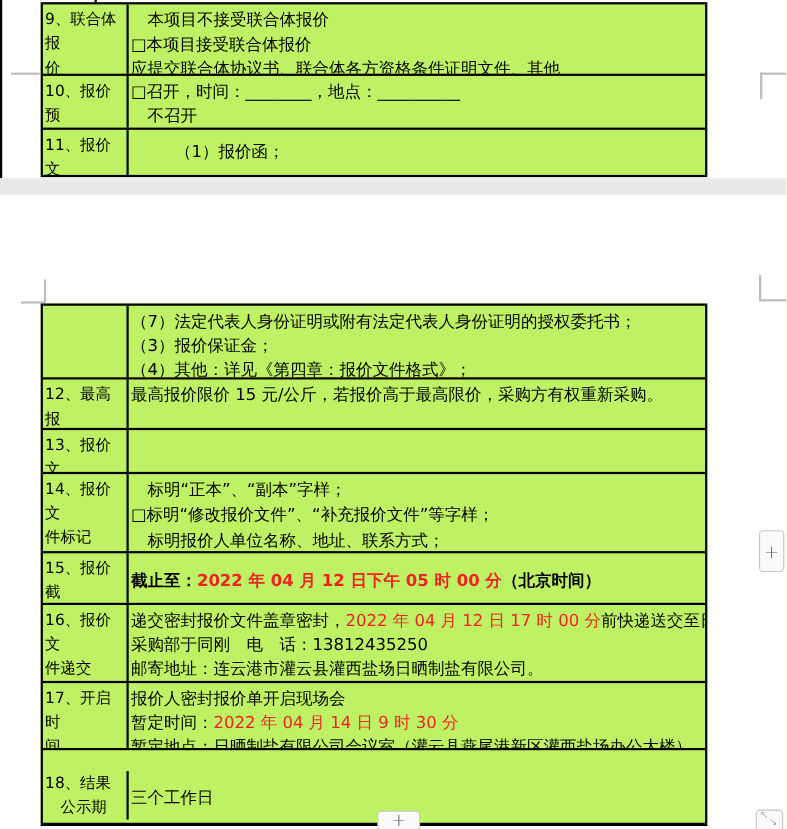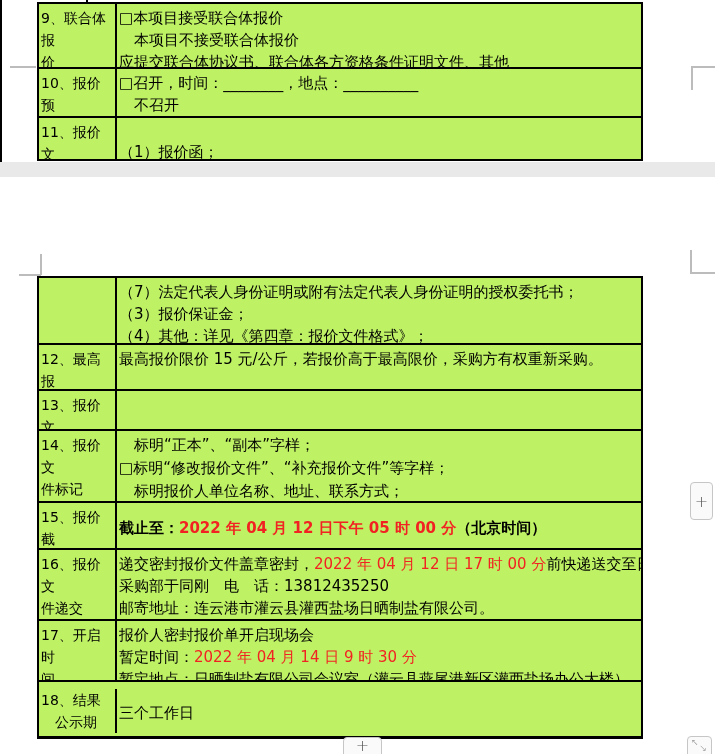--- a/index.html
+++ b/index.html
@@ -15,23 +15,23 @@
   #t1{top:2px;}
   #t2{top:276px;border-bottom-width:3px;}
   .trow{display:flex;border-bottom:2px solid #000;box-sizing:content-box;}
   .trow:last-child{border-bottom:none;}
   .lcell{width:73px;border-right:2px solid #000;padding:3px 1px 0 2px;
          white-space:pre-line;font-size:14px;line-height:22px;box-sizing:content-box;overflow:hidden;}
   .ccell{flex:1;padding:3px 2px 0 2px;font-size:15px;line-height:22px;overflow:hidden;}
   .line{white-space:pre;height:22px;}
   .red{color:var(--date-red,#f22222);}
   .bold{font-weight:bold;}
-  .pt9 .ccell{padding-top:23px;}   
+  .pt9 .ccell{padding-top:9px;margin-left:40px;}   
   .pt12 .ccell{padding-top:14px;} 
-  .mid{display:flex;align-items:center;padding-top:4px;}
+  .mid{display:flex;align-items:center;padding-top:16px;}
   .mid .lcell{display:flex;align-items:center;padding-top:0;}
   .r14 .line{height:23px;}
   
   .fab{position:absolute;border:1px solid #c6c6c6;border-radius:4px;background:#fafafa;
        color:#555;display:flex;align-items:center;justify-content:center;
        font-size:16px;font-weight:300;box-sizing:border-box;}
   .fab-right{left:690px;top:482px;width:23px;height:38px;}
   .fab-bottom{left:343px;top:737px;width:39px;height:22px;align-items:flex-start;line-height:15px;}
   .fab-expand{left:687px;top:736px;width:25px;height:22px;}
   .fab-expand .nw{position:absolute;left:3px;top:0px;font-size:9px;color:#808080;}
@@ -43,22 +43,22 @@
 <div class="screen">
 
   <div class="left-edge"></div>
   <div class="top-stub"></div>
 
   <div id="t1" class="tbl">
     <div class="trow" style="height:63px">
       <div class="lcell">9、联合体报
 价</div>
       <div class="ccell">
+        <div class="line"><span>　本项目不接受联合体报价</span></div>
         <div class="line"><span>□本项目接受联合体报价</span></div>
-        <div class="line"><span>　本项目不接受联合体报价</span></div>
         <div class="line"><span>应提交联合体协议书、联合体各方资格条件证明文件、其他__________</span></div>
       </div>
     </div>
     <div class="trow" style="height:47px">
       <div class="lcell">10、报价预
 备会</div>
       <div class="ccell">
         <div class="line"><span>□召开，时间：________，地点：__________</span></div>
         <div class="line"><span>　不召开</span></div>
       </div>

